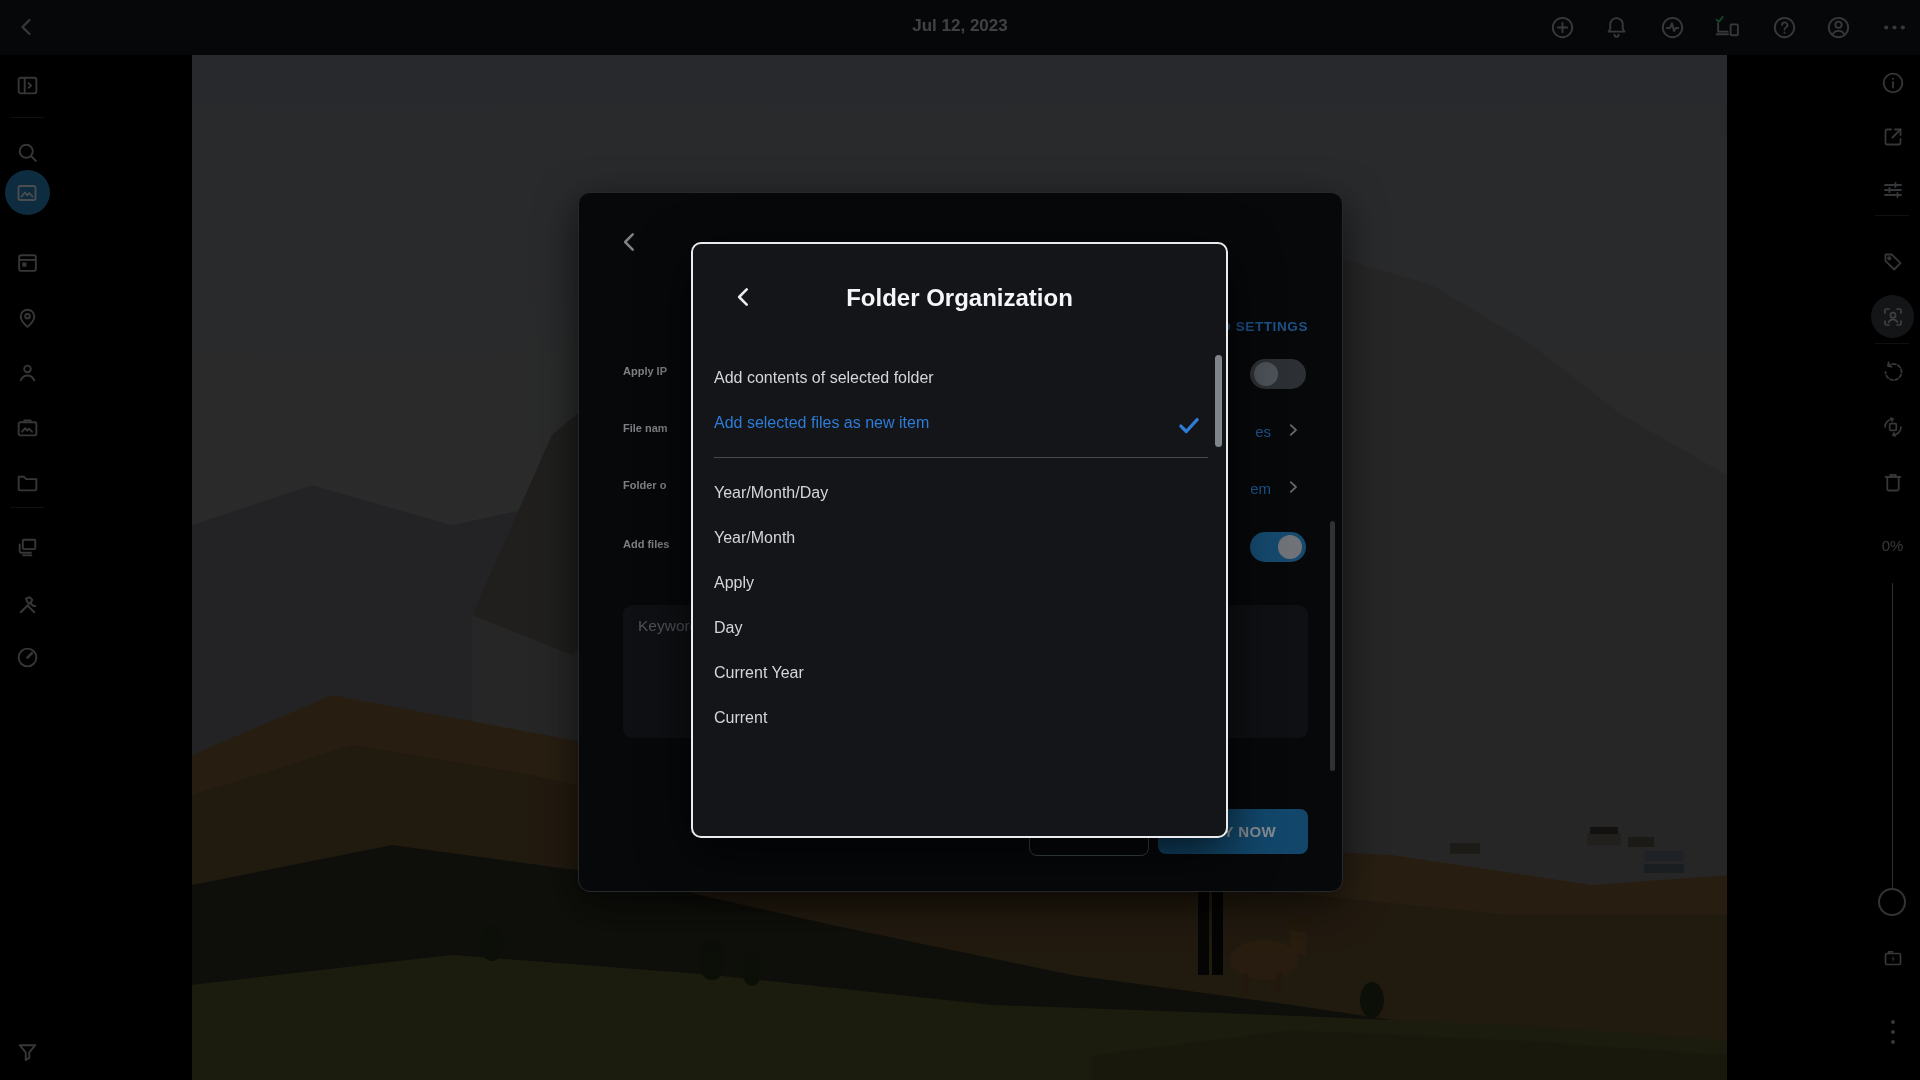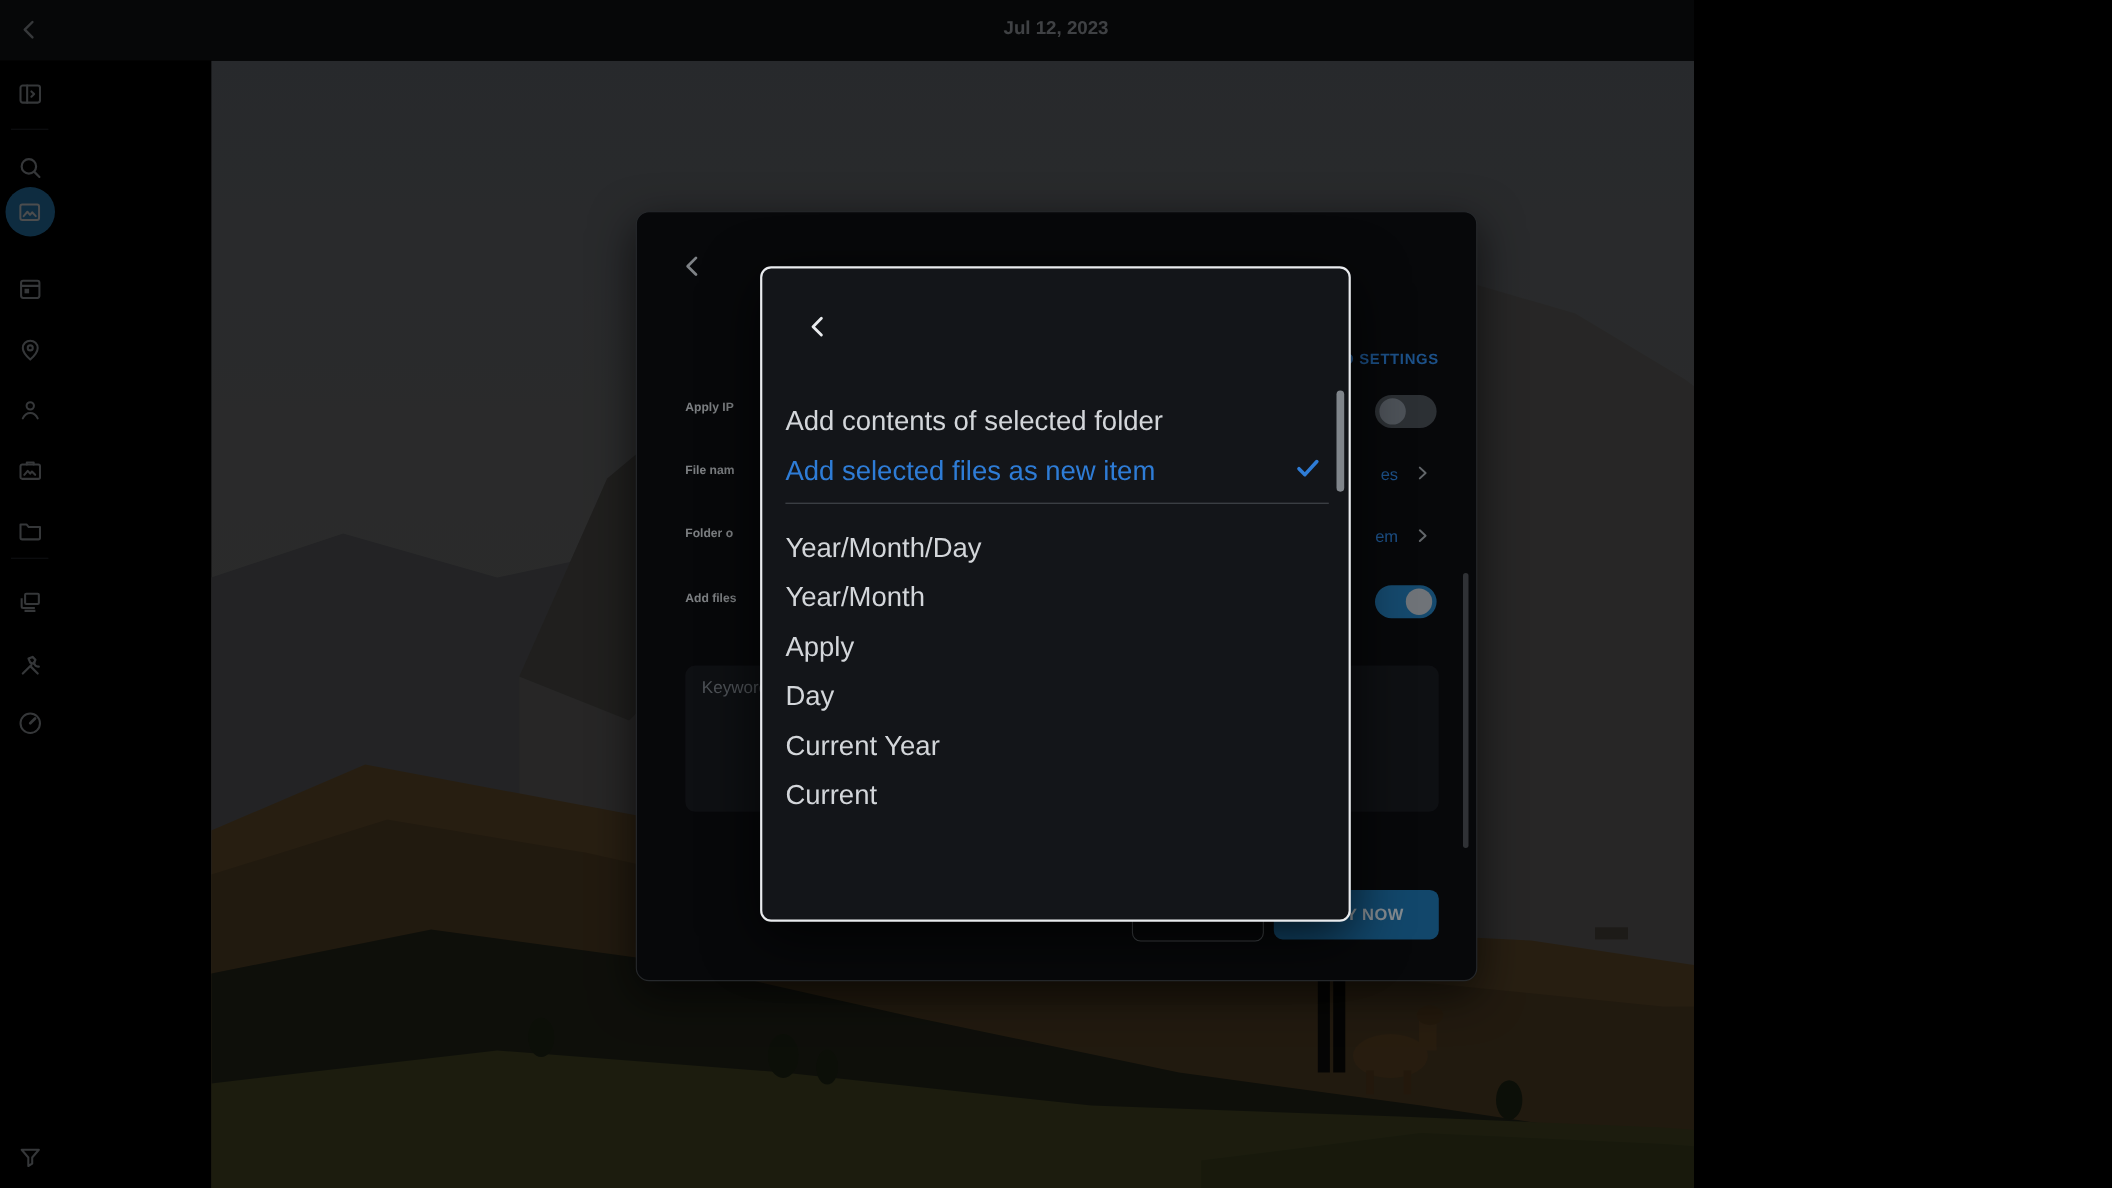--- a/index.html
+++ b/index.html
@@ -1,16 +1,16 @@
 <!DOCTYPE html>
 <html><head>
 <meta charset="utf-8">
 <style>
   html,body{margin:0;padding:0;background:#000;}
-  .app{position:relative;width:1540px;height:1080px;overflow:hidden;background:#000;
+  .app{position:relative;width:1920px;height:1080px;overflow:hidden;background:#000;
        font-family:"Liberation Sans","DejaVu Sans",sans-serif;-webkit-font-smoothing:antialiased;}
   .abs{position:absolute;}
   svg.ic{display:block;}
   
   #photo{left:192px;top:55px;width:1535px;height:1025px;z-index:1;}
   
   .topbar{left:0;top:0;width:1920px;height:55px;background:#15171a;z-index:2;}
   .topbar .date{position:absolute;left:0;right:0;top:16px;text-align:center;
     color:#c7ced6;font-size:17px;font-weight:bold;}
   .tb-ic{position:absolute;top:15px;color:#aab1b8;}
@@ -50,21 +50,21 @@
   .btn-primary{position:absolute;left:579px;top:616px;width:150px;height:45px;background:#1d6fa8;
     border-radius:8px;color:#cfdae2;font-size:15px;font-weight:bold;text-align:center;line-height:45px;
     letter-spacing:.4px;}
   .dlg-copy .sb{position:absolute;left:751px;top:328px;width:5px;height:250px;border-radius:3px;background:#4a4e53;}
   
   .dlg-folder{left:691px;top:242px;width:537px;height:596px;background:#131519;border:2px solid #e9ebee;
     border-radius:10px;z-index:6;box-shadow:0 14px 50px rgba(0,0,0,.75);box-sizing:border-box;}
   .dlg-folder .title{position:absolute;left:0;right:0;top:40px;text-align:center;color:#f4f6f7;
     font-size:24px;font-weight:bold;}
   .dlg-folder .back{position:absolute;left:38px;top:40px;color:#e9ebee;}
-  .opt{position:absolute;left:21px;font-size:25px;color:#d3d6da;white-space:nowrap;}
+  .opt{position:absolute;left:21px;font-size:16px;color:#d3d6da;white-space:nowrap;}
   .opt.sel{color:#2e7cd6;}
   .opt-check{position:absolute;right:24px;color:#2e7cd6;}
   .fd-div{position:absolute;left:21px;width:494px;height:1px;background:#45494f;}
   .dlg-folder .sb{position:absolute;left:522px;top:111px;width:7px;height:92px;border-radius:4px;background:#80858b;}
 </style>
 </head>
 <body>
 
 <div class="app">
 
@@ -382,20 +382,21 @@
   </section>
 
   <div class="abs scrim2"></div>
 
   <section class="abs dlg-folder">
     <span class="back">
       <svg class="ic" width="26" height="26" viewBox="0 0 24 24" fill="none" stroke="currentColor" stroke-width="2.4" stroke-linecap="round" stroke-linejoin="round">
           <polyline points="14.5 5 7.5 12 14.5 19"></polyline>
         </svg>
     </span>
+    <div class="title">Folder Organization</div>
 
     <span class="opt" style="top:125px">Add contents of selected folder</span>
     <span class="opt sel" style="top:170px">Add selected files as new item</span>
     <span class="opt-check" style="top:168px">
       <svg class="ic" width="26" height="26" viewBox="0 0 24 24" fill="none" stroke="currentColor" stroke-width="3" stroke-linecap="round" stroke-linejoin="round">
           <polyline points="4.5 13 9.5 18 19.5 7"></polyline>
         </svg>
     </span>
 
     <div class="fd-div" style="top:213px"></div>

